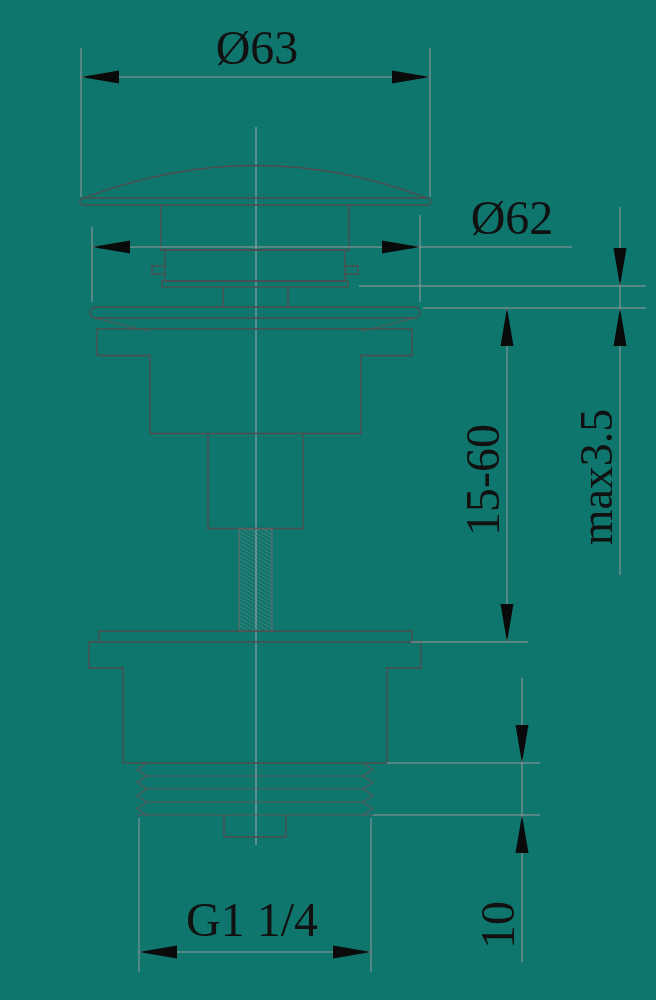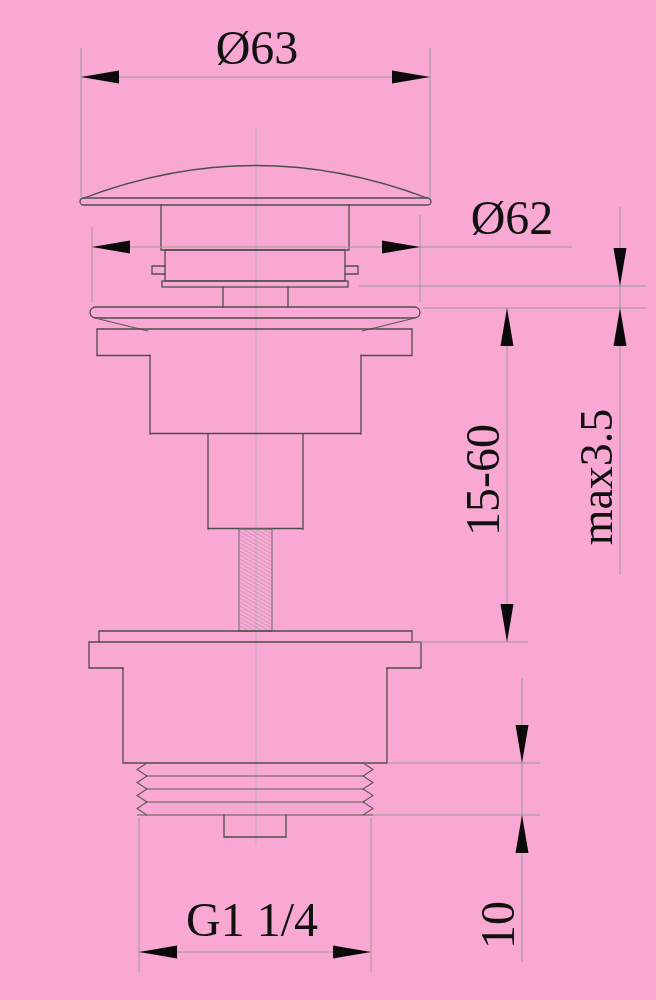--- a/index.html
+++ b/index.html
@@ -1,19 +1,19 @@
 <!DOCTYPE html>
 <html><head>
 <meta charset="utf-8">
 <style>
   html,body{margin:0;padding:0;background:#fff;}
   .canvas{
     position:relative;
     width:656px;height:1000px;
-    background:#f9a8d4;
+    background:#0f766e;
     overflow:hidden;
   }
   svg{position:absolute;left:0;top:0;}
   .part{stroke:#4d4d4d;stroke-width:1.3;fill:none;stroke-linecap:square;}
   .part-thin{stroke:#5a5a5a;stroke-width:1.1;fill:none;}
   .dim{stroke:#9a9a9a;stroke-width:1;fill:none;}
   .center{stroke:#b3b3b3;stroke-width:0.9;fill:none;}
   .arrow{fill:#0a0a0a;stroke:none;}
   .dimtext{
     font-family:"Liberation Serif","DejaVu Serif",serif;

